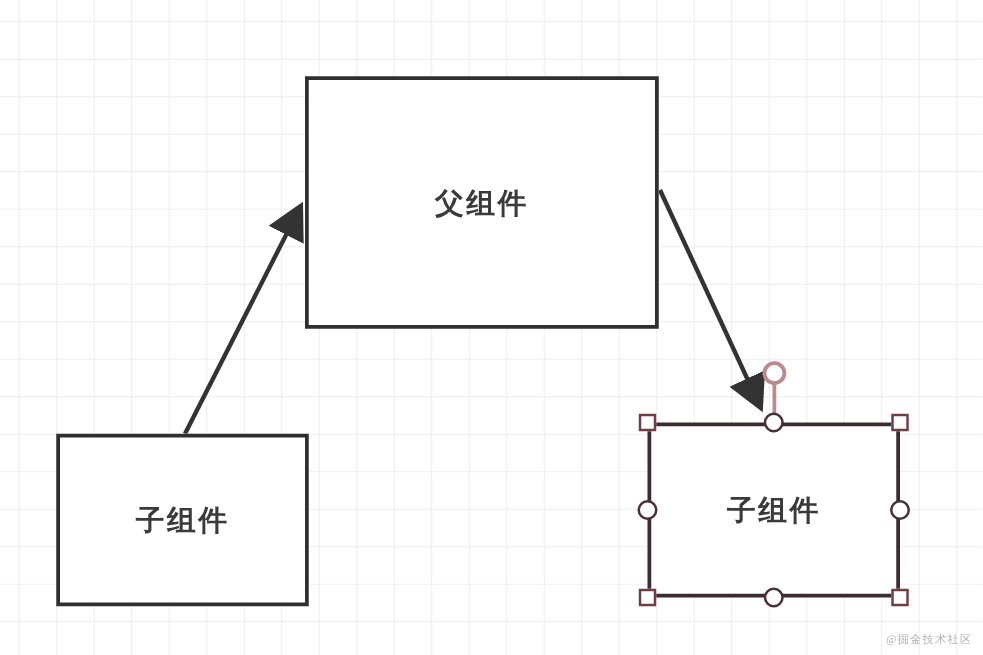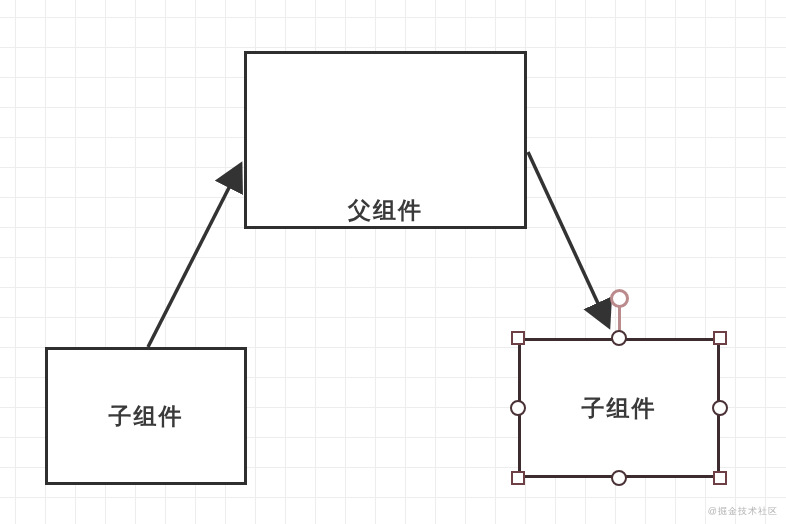--- a/index.html
+++ b/index.html
@@ -34,21 +34,21 @@
     color: #3a3a3a;
     letter-spacing: 2px;
     box-sizing: border-box;
   }
   .node.plain {
     border: 3px solid #2f2f2f;
   }
   .node.selected {
     border: 3px solid #3c2b2f;
   }
-  #node-parent   { left: 244px; top: 51px;  width: 283px; height: 178px; align-items: flex-end; }
+  #node-parent   { left: 244px; top: 61px;  width: 283px; height: 202px; }
   #node-child-left  { left: 45px;  top: 347px; width: 202px; height: 138px; }
   #node-child-right { left: 518px; top: 338px; width: 202px; height: 140px; }
 
   .edges-layer {
     position: absolute;
     left: 0; top: 0;
     width: 786px;
     height: 524px;
     pointer-events: none;
   }
@@ -101,20 +101,21 @@
     box-sizing: border-box;
   }
 
   .watermark {
     position: absolute;
     right: 8px;
     bottom: 6px;
     font-size: 9px;
     color: #b3b3b3;
     letter-spacing: 1px;
+    font-family: Liberation Serif, serif;
   }
 </style>
 </head>
 <body>
 
 <div class="canvas">
 
   <svg class="edges-layer" width="786" height="524" viewBox="0 0 786 524" xmlns="http://www.w3.org/2000/svg">
     <defs>
       <marker id="arrowhead" markerWidth="9" markerHeight="9" refX="7" refY="4.5" orient="auto" markerUnits="strokeWidth">

